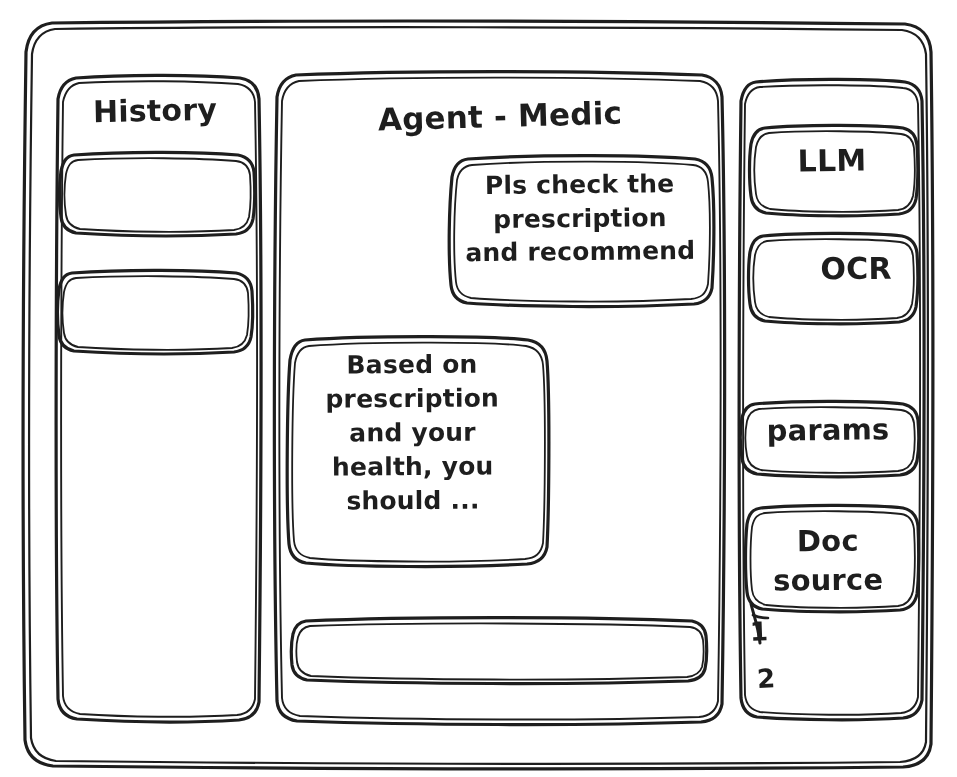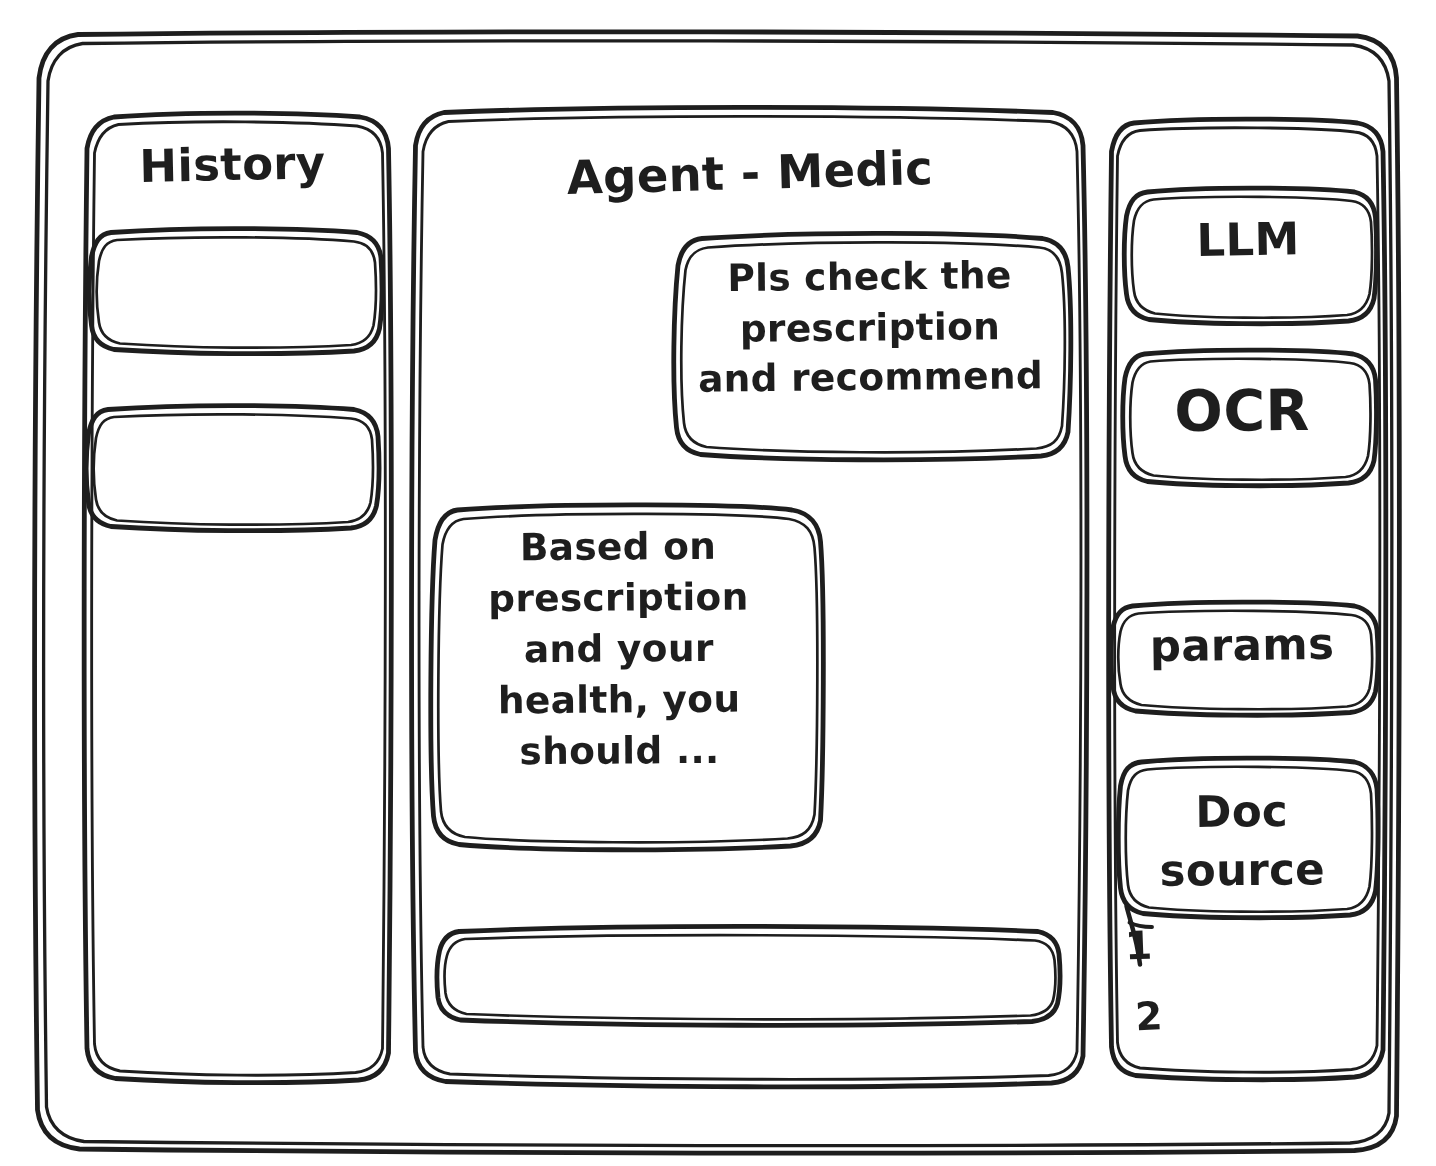--- a/index.html
+++ b/index.html
@@ -57,21 +57,21 @@
   }
 
   
   #history-title   { left: 55px;  top: 93px;  width: 200px; font-size: 30px; transform: rotate(-1.2deg); }
   #agent-title     { left: 300px; top: 98px;  width: 400px; font-size: 31px; transform: rotate(-1.6deg); }
 
   #user-msg-text   { left: 458px; top: 168px; width: 244px; font-size: 25px; line-height: 1.34; transform: rotate(-0.6deg); }
   #agent-msg-text  { left: 300px; top: 348px; width: 225px; font-size: 25px; line-height: 1.36; transform: rotate(-0.4deg); }
 
   #tool-llm-text   { left: 752px; top: 143px; width: 160px; font-size: 30px; transform: rotate(-1deg); }
-  #tool-ocr-text   { left: 742px; top: 251px; width: 172px; font-size: 38px; transform: rotate(-0.5deg); }
+  #tool-ocr-text   { left: 770px; top: 251px; width: 172px; font-size: 30px; transform: rotate(-0.5deg); }
   #tool-params-text{ left: 748px; top: 413px; width: 160px; font-size: 29px; transform: rotate(-0.8deg); }
   #doc-source-text { left: 750px; top: 522px; width: 156px; font-size: 29px; line-height: 1.35; transform: rotate(-0.6deg); }
 
   #doc-item-1      { left: 750px; top: 616px; width: 40px; font-size: 26px; text-align: left; transform: rotate(-2deg); }
   #doc-item-2      { left: 757px; top: 663px; width: 40px; font-size: 26px; text-align: left; transform: rotate(-3deg); }
 
   
   .hit {
     position: absolute;
     background: transparent;

